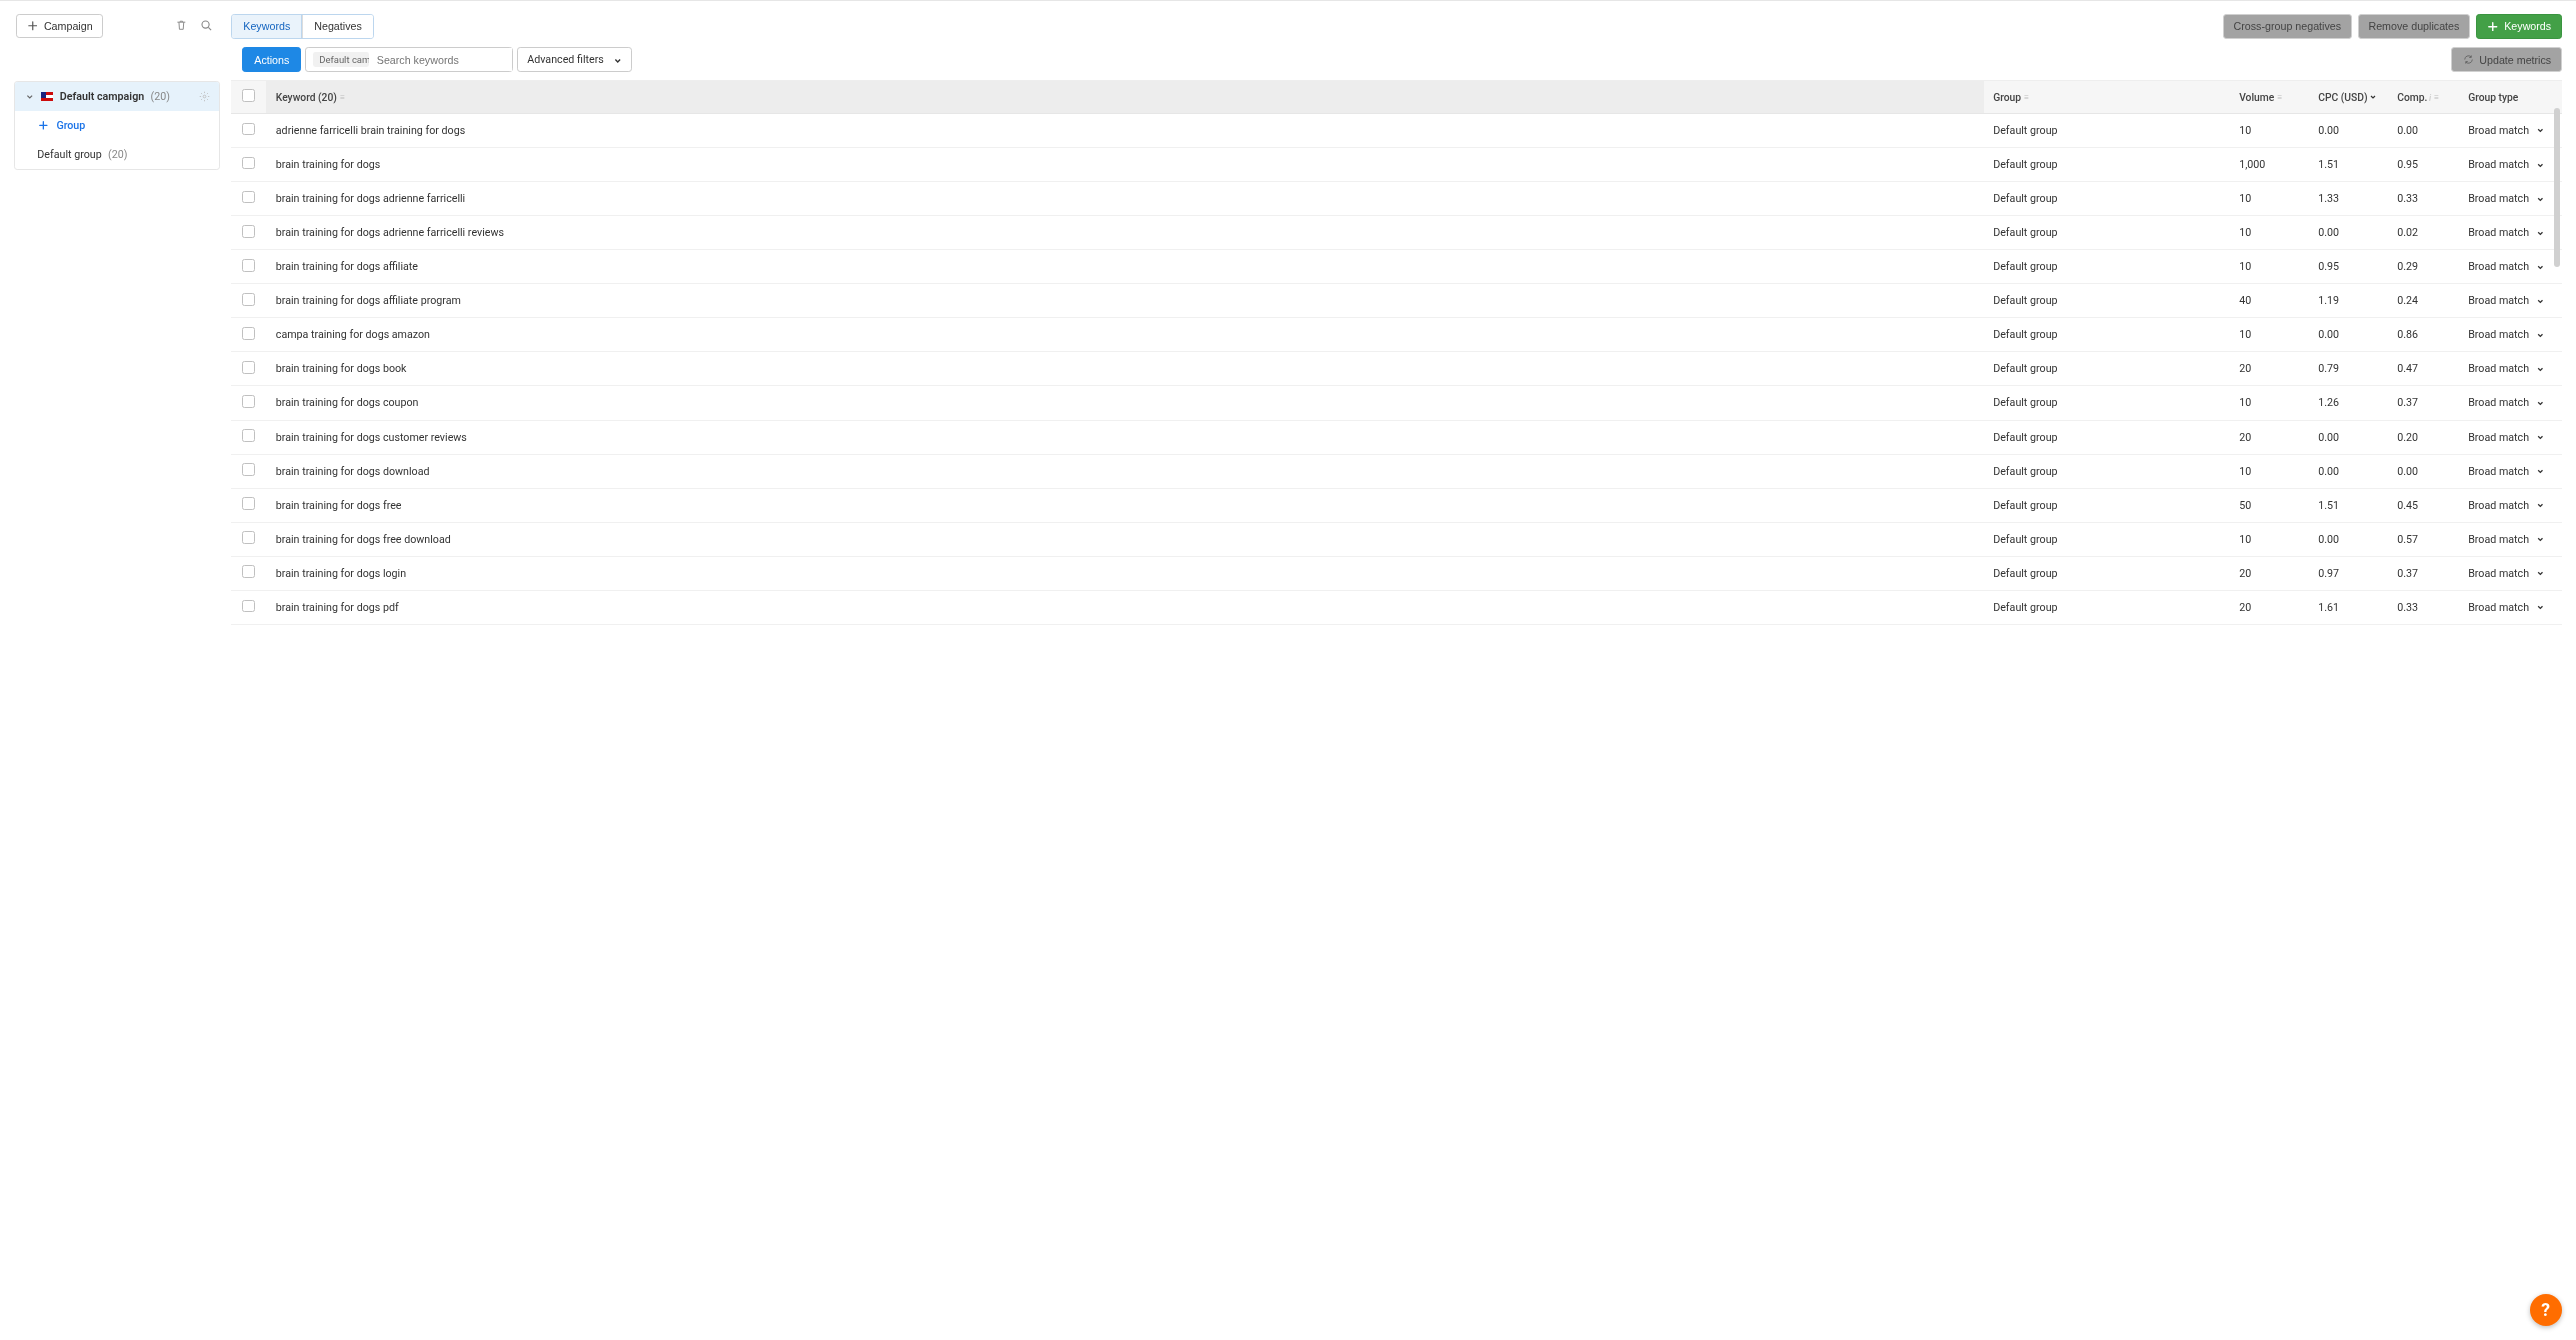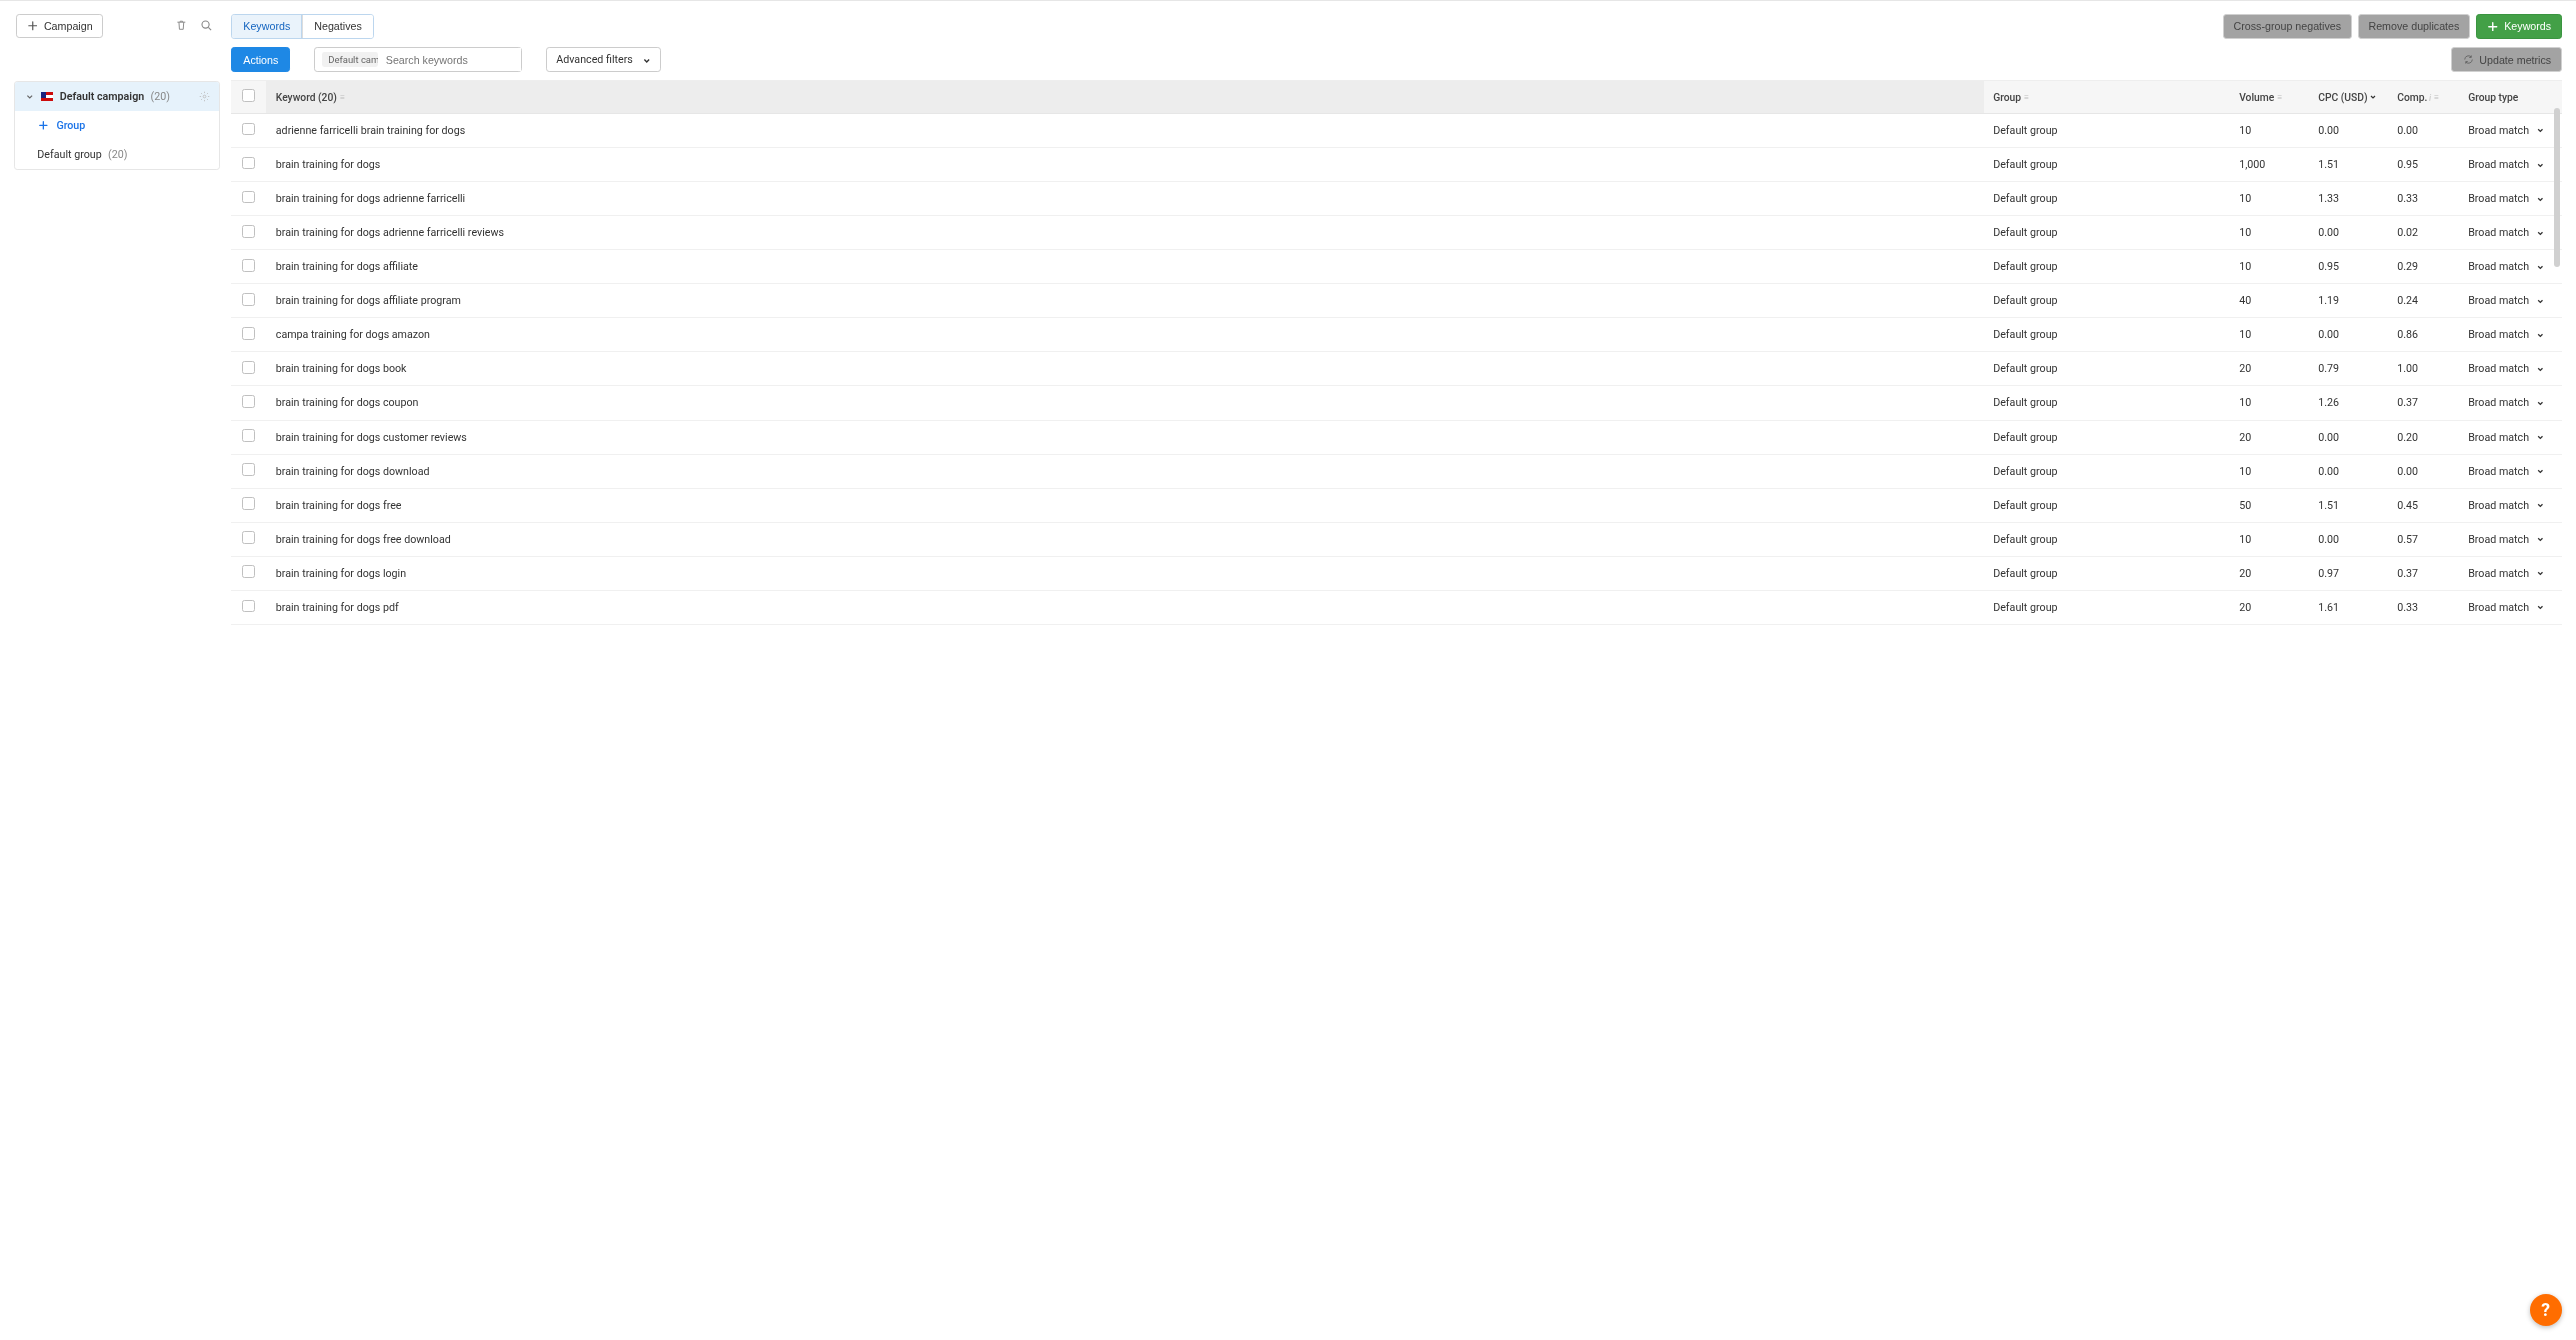--- a/index.html
+++ b/index.html
@@ -30,21 +30,21 @@
   .main { flex:1 1 auto; display:flex; flex-direction:column; min-width:0; }
   .top-row { display:flex; justify-content:space-between; gap:9.5px; margin-bottom:8px; }
   .tabs { display:inline-flex; border:0.8px solid #bcd6ee; border-radius:3.2px; overflow:hidden; }
   .tab { padding:5.6px 11px; cursor:pointer; background:#fff; color:#333; border:none; font-size:10.7px; }
   .tab.active { background:#eaf3fb; color:#1565c0; border-right:0.8px solid #bcd6ee; }
   .tab:not(.active) { border-left:0.8px solid #ddd; }
   .top-right { display:flex; gap:6.4px; }
   .btn-green { background:#43a047; border-color:#3a9440; color:#fff; }
   .btn-green .btn-icon { color:#fff; }
   
-  .toolbar-row { display:flex; align-items:center; gap:24px; margin-bottom:8px; }
+  .toolbar-row { display:flex; align-items:center; gap:4px; margin-bottom:8px;margin-left:11px; }
   .btn-blue { background:#1e88e5; border-color:#1e88e5; color:#fff; padding:5.6px 11px; }
   .search-wrap { display:flex; align-items:center; border:0.8px solid #ccc; border-radius:3.2px; padding:0 0 0 6.4px; height:25.4px; }
   .chip { background:#f1f1f1; color:#666; font-size:9.5px; padding:2.4px 6.4px; border-radius:2.4px; white-space:nowrap; max-width:56px; overflow:hidden; text-overflow:clip; }
   .search-input { border:none; outline:none; font-size:10.7px; padding:0 8px; width:143px; height:100%; }
   .filters-btn { border:0.8px solid #ccc; border-radius:3.2px; padding:4.8px 9.5px; display:inline-flex; align-items:center; gap:8px; cursor:pointer; color:#333; }
   .toolbar-right { margin-left:auto; }
   .btn-outline { border:0.8px solid #d0d0d0; background:#a3a3a3; color:#444; }
   
   
   .table-wrap { flex:1 1 auto; border-top:0.8px solid #eee; overflow:auto; position:relative; }
@@ -332,21 +332,21 @@
                   </span>
                 </div>
               </td>
             </tr>
             <tr>
               <td class="col-cb"><span class="cb"></span></td>
               <td>brain training for dogs book</td>
               <td>Default group</td>
               <td>20</td>
               <td>0.79</td>
-              <td>1.00</td>
+              <td>0.47</td>
               <td>
                 <div class="match-cell">
                   <span>Broad match</span>
                   <span class="chev-down-sm">
                     <svg width="8.7" height="8.7" viewBox="0 0 12 12">
                       <path d="M3 4.5 L6 7.5 L9 4.5" fill="none" stroke="#333" stroke-width="1.8"></path>
                     </svg>
                   </span>
                 </div>
               </td>

